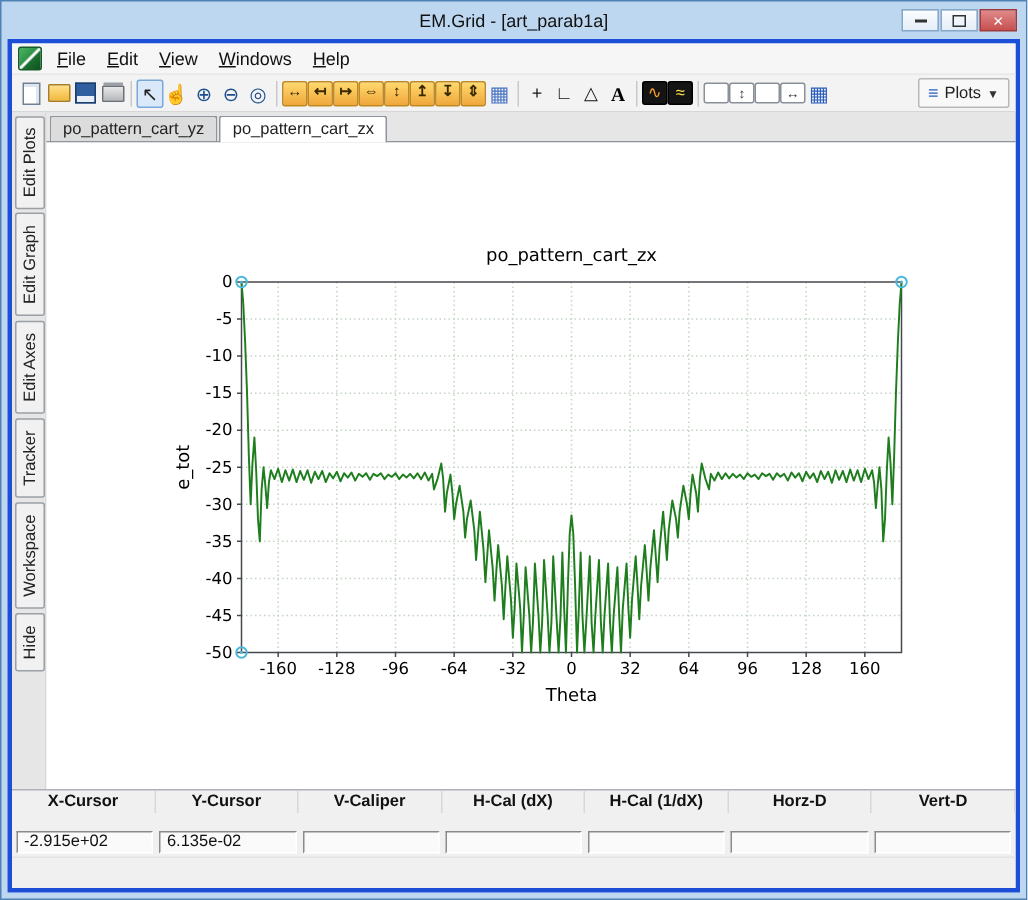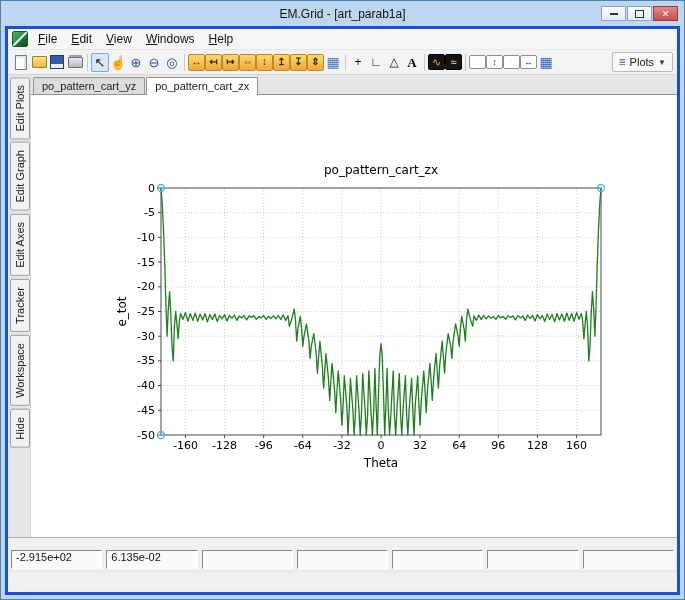--- a/index.html
+++ b/index.html
@@ -238,20 +238,29 @@
               <circle cx="130" cy="340" r="3.5" fill="none" stroke="#49b8dc" stroke-width="1.3"></circle>
               <circle cx="130" cy="340" r="1" fill="#49b8dc"></circle>
               <circle cx="570" cy="93" r="3.5" fill="none" stroke="#49b8dc" stroke-width="1.3"></circle>
               <circle cx="570" cy="93" r="1" fill="#49b8dc"></circle>
             </svg>
         </div>
       </div>
     </div>
 
     <div class="statusbar">
+      <div class="sb-headers" id="sb-headers">
+          <span class="sb-h">X-Cursor</span>
+          <span class="sb-h">Y-Cursor</span>
+          <span class="sb-h">V-Caliper</span>
+          <span class="sb-h">H-Cal (dX)</span>
+          <span class="sb-h">H-Cal (1/dX)</span>
+          <span class="sb-h">Horz-D</span>
+          <span class="sb-h">Vert-D</span>
+        </div>
       <div class="sb-values" id="sb-values">
           <span class="sb-v">-2.915e+02</span>
           <span class="sb-v">6.135e-02</span>
           <span class="sb-v"></span>
           <span class="sb-v"></span>
           <span class="sb-v"></span>
           <span class="sb-v"></span>
           <span class="sb-v"></span>
         </div>
     </div>

